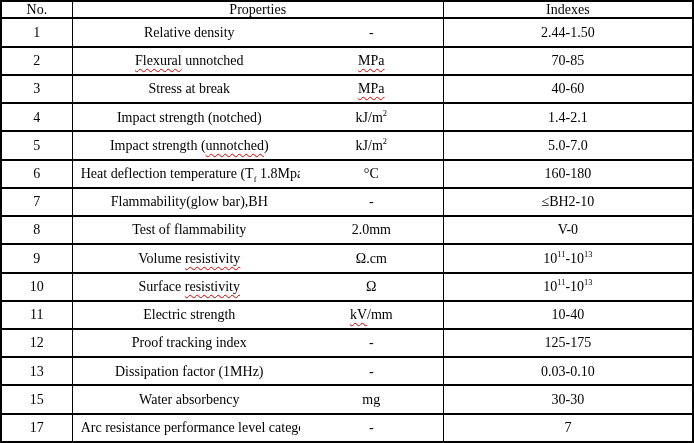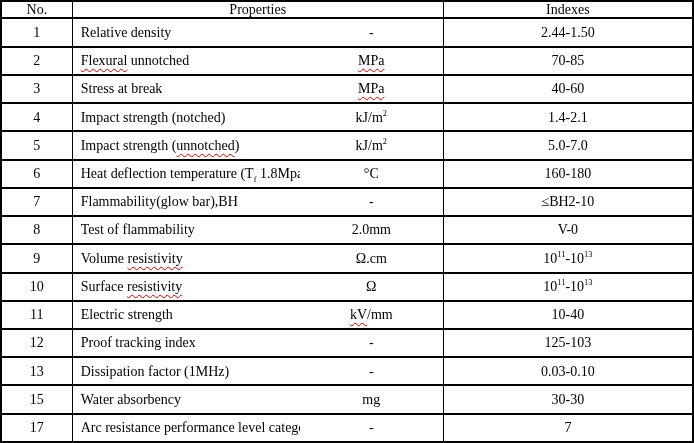--- a/index.html
+++ b/index.html
@@ -34,21 +34,21 @@
     border-top-width: 2px;
     border-bottom-width: 2px;
     padding: 0 2px;
     vertical-align: middle;
     font-weight: normal;
     overflow: hidden;
     white-space: nowrap;
   }
   th { text-align: center; }
   td.cell-no     { text-align: center; }
-  td.cell-name   { text-align: left; padding-left: 8px; border-right: 0; }
+  td.cell-name   { text-align: center; padding-left: 8px; border-right: 0; }
   td.cell-unit   { text-align: center; border-left: 0; }
   td.cell-index  { text-align: center; }
   sup { font-size: 60%; line-height: 0; }
   sub { font-size: 60%; line-height: 0; }
   .sq {
     text-decoration-line: underline;
     text-decoration-style: wavy;
     text-decoration-color: #cc0000;
     text-decoration-thickness: 1px;
     text-underline-offset: 3px;
@@ -136,21 +136,21 @@
         <tr>
     <td class="cell-no">11</td>
     <td class="cell-name"><span>Electric strength</span></td>
     <td class="cell-unit"><span class="sq">kV</span><span>/mm</span></td>
     <td class="cell-index"><span>10-40</span></td>
   </tr>
         <tr>
     <td class="cell-no">12</td>
     <td class="cell-name"><span>Proof tracking index</span></td>
     <td class="cell-unit"><span>-</span></td>
-    <td class="cell-index"><span>125-103</span></td>
+    <td class="cell-index"><span>125-175</span></td>
   </tr>
         <tr>
     <td class="cell-no">13</td>
     <td class="cell-name"><span>Dissipation factor (1MHz)</span></td>
     <td class="cell-unit"><span>-</span></td>
     <td class="cell-index"><span>0.03-0.10</span></td>
   </tr>
         <tr>
     <td class="cell-no">15</td>
     <td class="cell-name"><span>Water absorbency</span></td>

